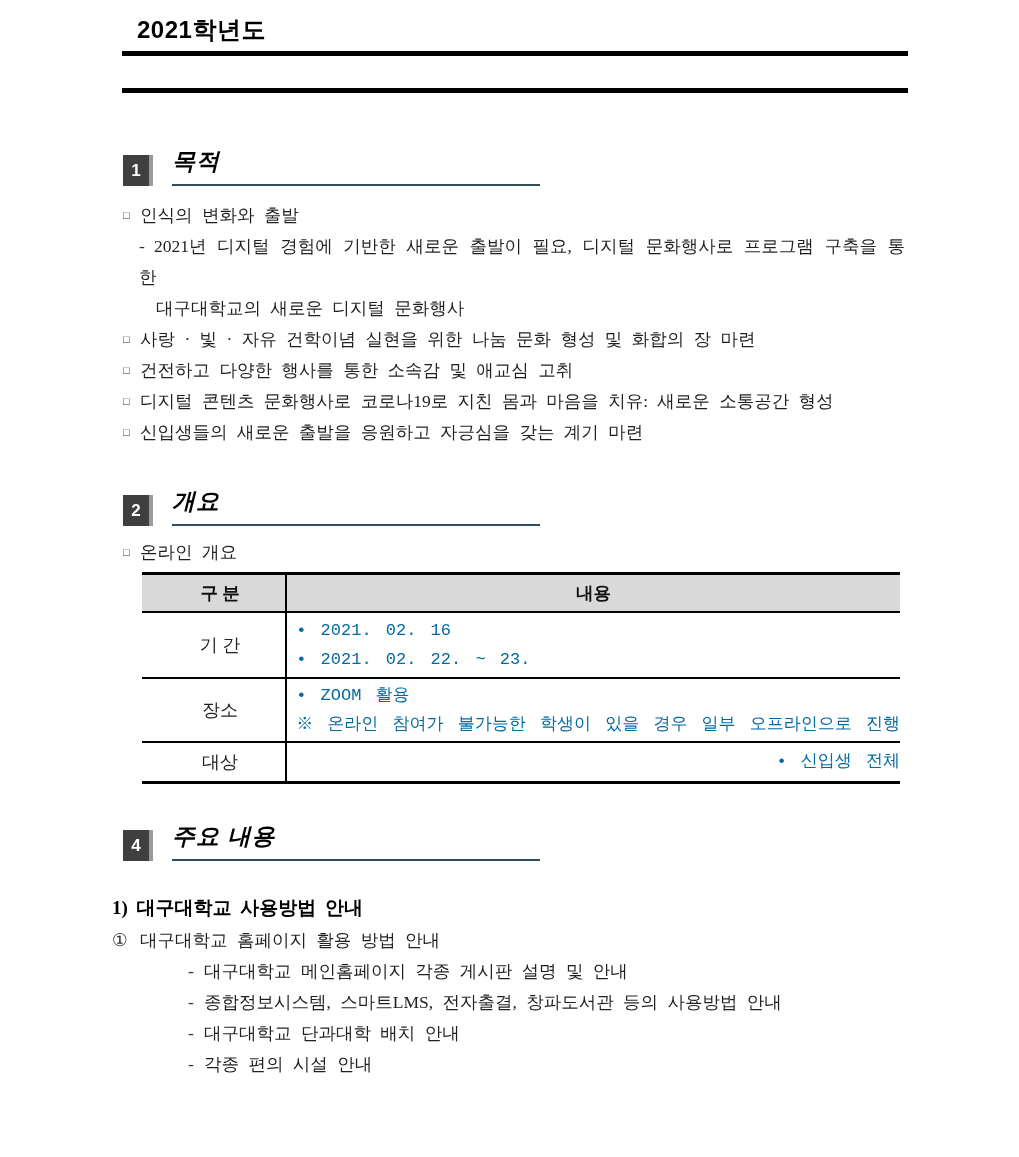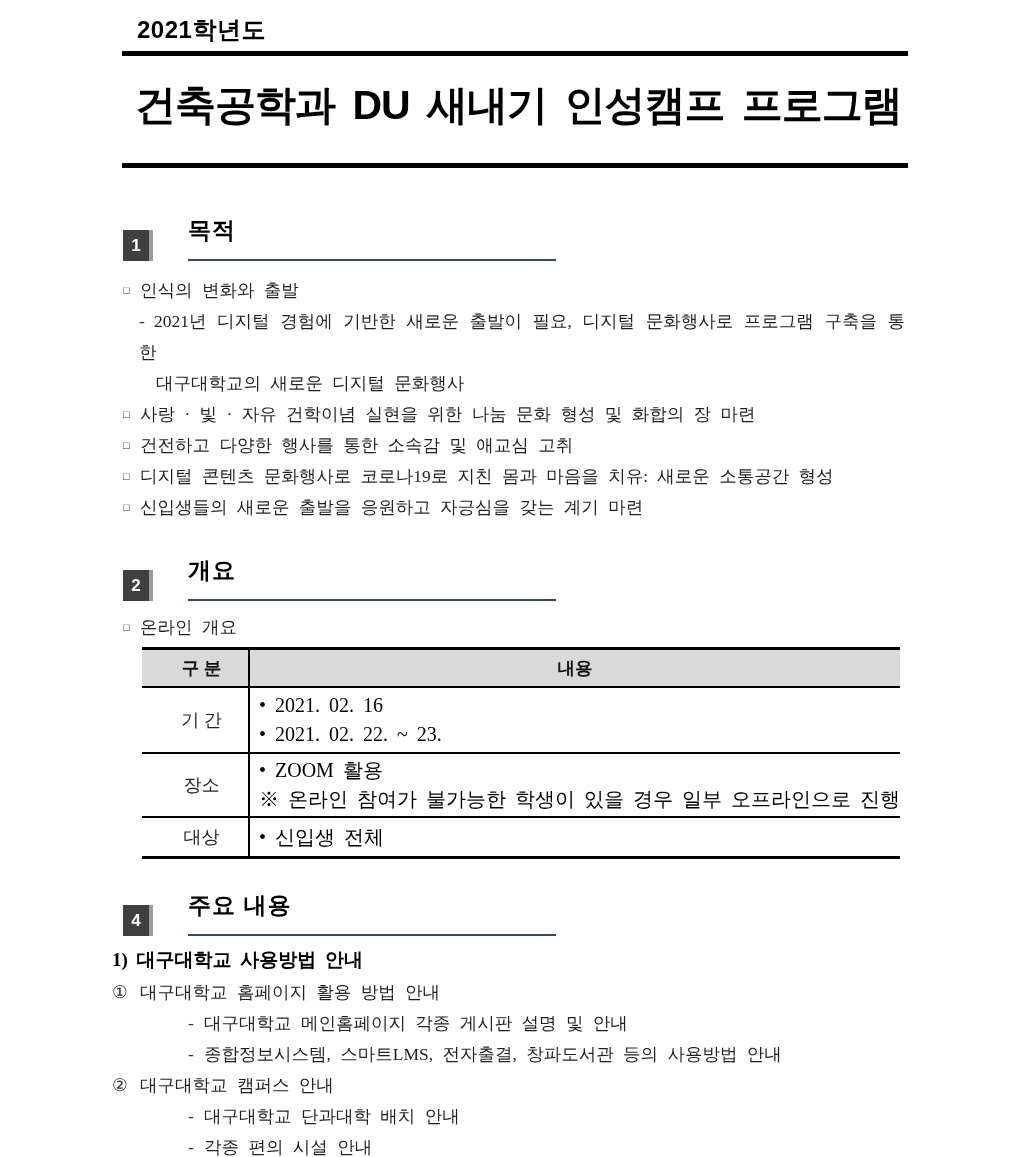--- a/index.html
+++ b/index.html
@@ -32,25 +32,25 @@
   .section-head{display:flex;align-items:flex-end;margin-left:123px;height:31px;}
   .sh1{margin-top:62px;} .sh2{margin-top:47px;} .sh4{margin-top:46px;}
   .badge{
     width:26px;height:31px;background:var(--badge-bg);
     border-right:4px solid var(--badge-edge);
     color:#fff;text-align:center;
     font-family:"Liberation Sans","DejaVu Sans",sans-serif;
     font-weight:700;font-size:17px;line-height:31px;
   }
   .section-title{
-    margin-left:35px;width:368px;
+    margin-left:19px;width:368px;
     border-bottom:2px solid var(--accent);
     font-family:"Liberation Sans","DejaVu Sans",sans-serif;
     font-weight:700;font-size:23px;line-height:29px;color:#000;
-    letter-spacing:1px;padding-bottom:14px;
+    letter-spacing:1px;padding-bottom:8px;font-style:italic;
   }
   
   .list{margin:14px 17px 0 123px;width:782px;}
   .li{line-height:31px;font-size:17.5px;word-spacing:5px;white-space:nowrap;color:#1f1f1f;}
   .mk{display:inline-block;width:17px;font-size:11px;vertical-align:2px;color:#333;}
   .li.dash{padding-left:16px;}
   .li.dash .mk{width:15px;font-size:17.5px;vertical-align:0;}
   .li.cont{padding-left:33px;}
   .li.justify{white-space:normal;text-align:justify;text-align-last:justify;width:766px;}
   
@@ -60,44 +60,43 @@
   }
   table.overview th{
     background:var(--table-header-bg);
     border-bottom:2px solid #000;height:34px;
     font-size:17.5px;font-weight:700;color:#111;
   }
   table.overview th.c1, table.overview td.c1{border-right:2px solid #000;text-align:center;padding-left:14px;}
   table.overview tr.sep td{border-bottom:2px solid #000;}
   td.c1{font-size:18px;color:#222;}
   td.c2{padding:2px 0 2px 9px;vertical-align:middle;}
-  .cline{line-height:29px;font-size:20px;word-spacing:4px;white-space:nowrap;color:#000000;}
+  .cline{line-height:29px;font-size:17px;word-spacing:4px;white-space:nowrap;color:#0369a1;font-family:Liberation Mono, monospace;}
   tr.r-tall td{height:60px;}
   tr.r-mid td{height:58px;}
-  tr.r-short td{height:34px;}
+  tr.r-short td{height:34px;text-align:right;}
   
   .sub-head{
-    margin:11px 0 0 112px;
+    margin:34px 0 0 112px;
     font-weight:700;font-size:19px;line-height:25px;color:#000;word-spacing:4px;
   }
   .s4-list{margin-top:5px;}
   .s4-item{line-height:31px;font-size:17.5px;word-spacing:5px;white-space:nowrap;color:#1f1f1f;}
   .s4-item.l1{padding-left:112px;}
   .s4-item.l2{padding-left:188px;}
   .s4-item .mk{width:28px;font-size:17.5px;vertical-align:0;}
   .s4-item.l2 .mk{width:16px;}
 </style>
 </head>
 <body>
 
 <div class="page">
 
   <div class="year">2021학년도</div>
   <div class="rule"></div>
-  <div class="doc-title">건축공학과 DU 새내기 인성캠프 프로그램</div>
   <div class="rule bottom"></div>
 
   <div class="section-head sh1">
     <div class="badge">1</div>
     <div class="section-title">목적</div>
   </div>
   <div class="list">
     <div class="li"><span class="mk">□</span><span>인식의 변화와 출발</span></div>
     <div class="li dash justify"><span class="mk">-</span><span>2021년 디지털 경험에 기반한 새로운 출발이 필요, 디지털 문화행사로 프로그램 구축을 통한</span></div>
     <div class="li cont"><span>대구대학교의 새로운 디지털 문화행사</span></div>
@@ -150,18 +149,17 @@
 
   <div class="section-head sh4">
     <div class="badge">4</div>
     <div class="section-title">주요 내용</div>
   </div>
   <div class="sub-head">1) 대구대학교 사용방법 안내</div>
   <div class="s4-list">
     <div class="s4-item l1"><span class="mk">①</span><span>대구대학교 홈페이지 활용 방법 안내</span></div>
     <div class="s4-item l2"><span class="mk">-</span><span>대구대학교 메인홈페이지 각종 게시판 설명 및 안내</span></div>
     <div class="s4-item l2"><span class="mk">-</span><span>종합정보시스템, 스마트LMS, 전자출결, 창파도서관 등의 사용방법 안내</span></div>
-    <div class="s4-item l1"><span class="mk">②</span><span>대구대학교 캠퍼스 안내</span></div>
     <div class="s4-item l2"><span class="mk">-</span><span>대구대학교 단과대학 배치 안내</span></div>
     <div class="s4-item l2"><span class="mk">-</span><span>각종 편의 시설 안내</span></div>
   </div>
 
 </div>
 
 </body></html>

